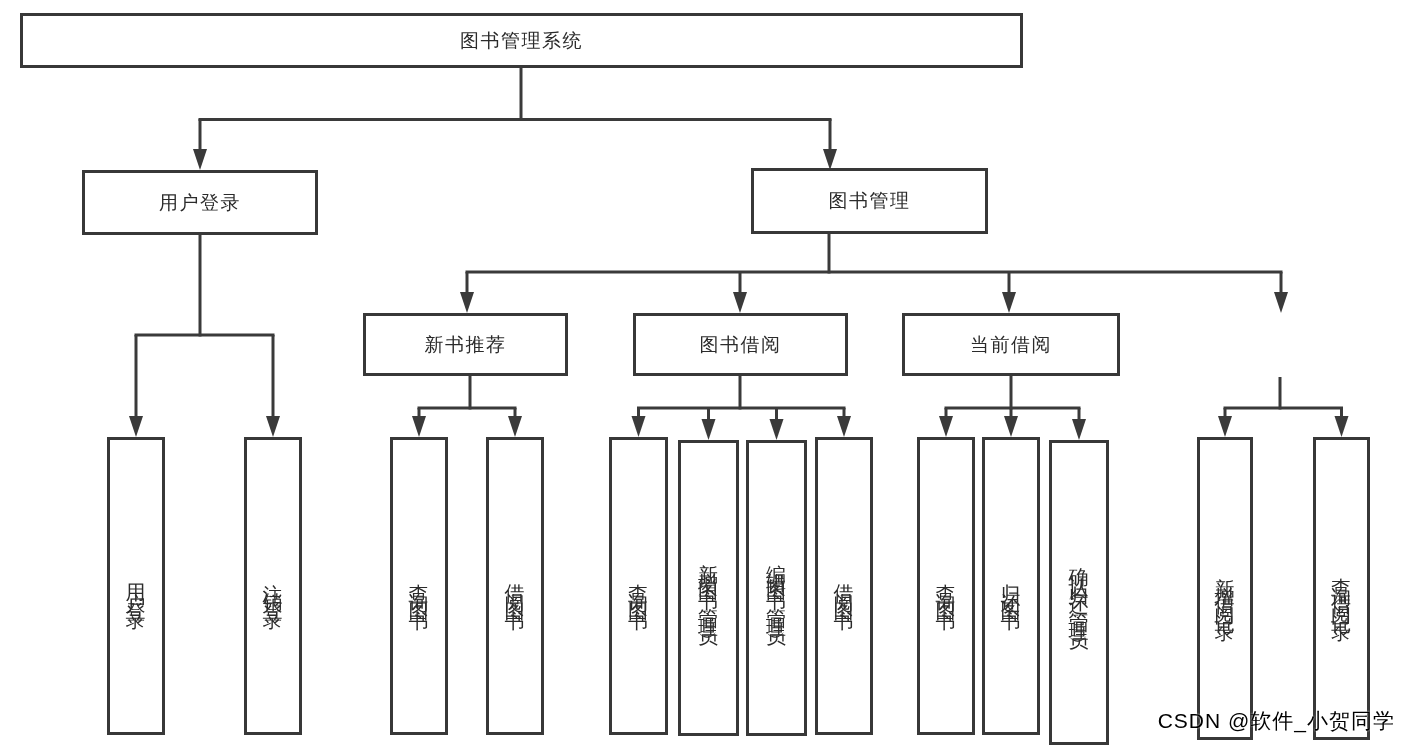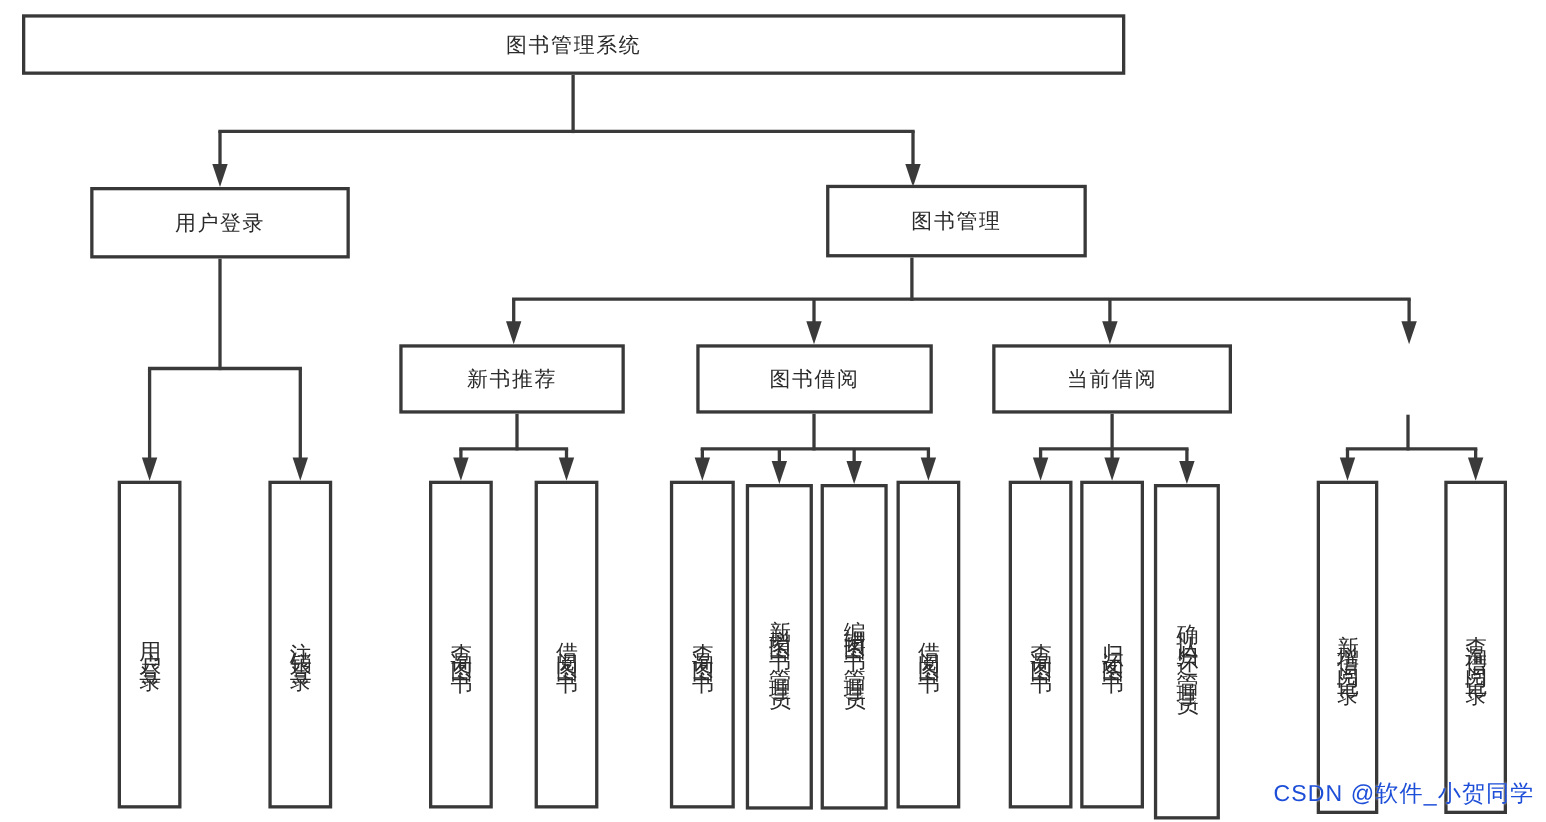--- a/index.html
+++ b/index.html
@@ -52,21 +52,21 @@
     letter-spacing: 9px;
     line-height: 1;
     white-space: nowrap;
   }
   .watermark {
     position: absolute;
     right: 10px;
     bottom: 12px;
     z-index: 5;
     font-size: 21px;
-    color: #1d4ed8;
+    color: #000000;
     letter-spacing: 1px;
     text-shadow: 0 0 2px #ffffff;
     white-space: nowrap;
   }
 </style>
 </head>
 <body>
 
 <div class="canvas">
 

